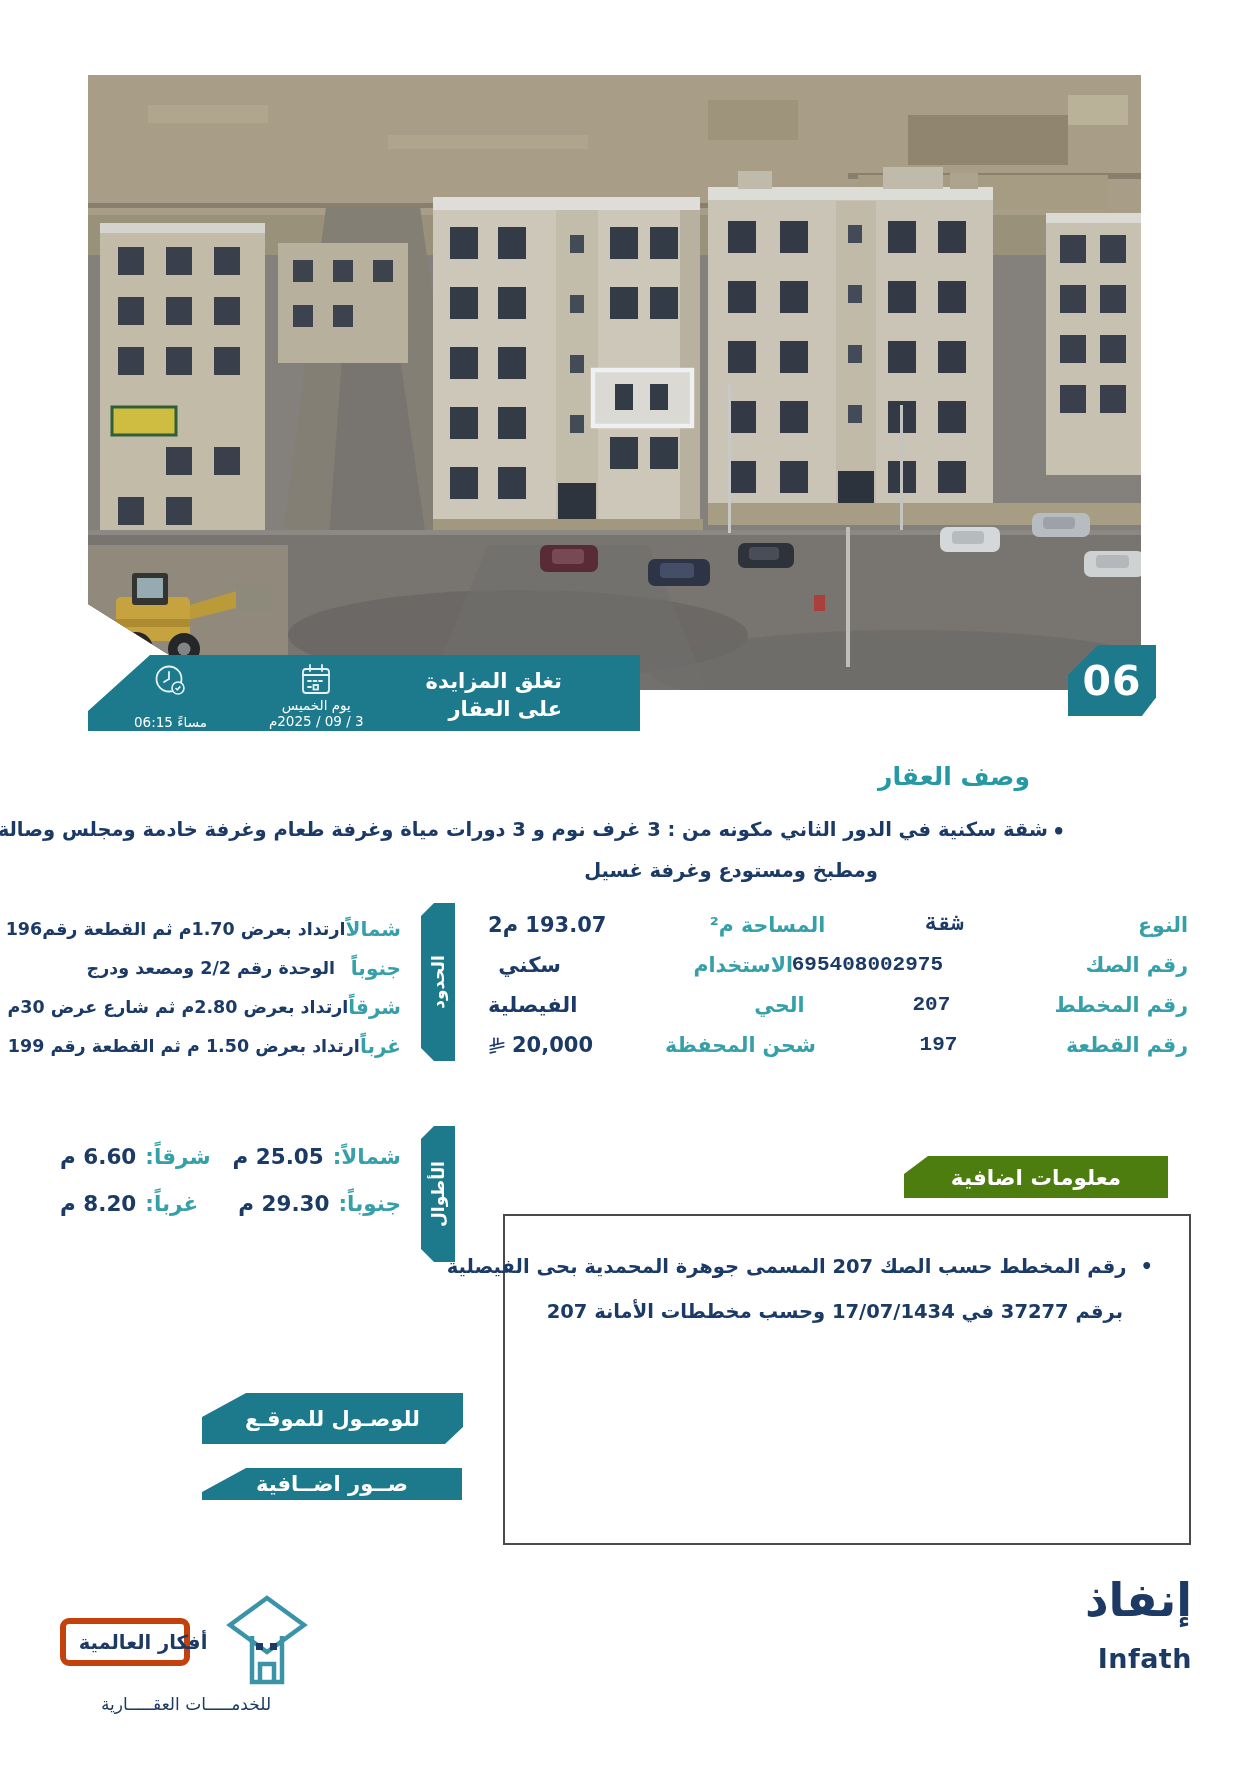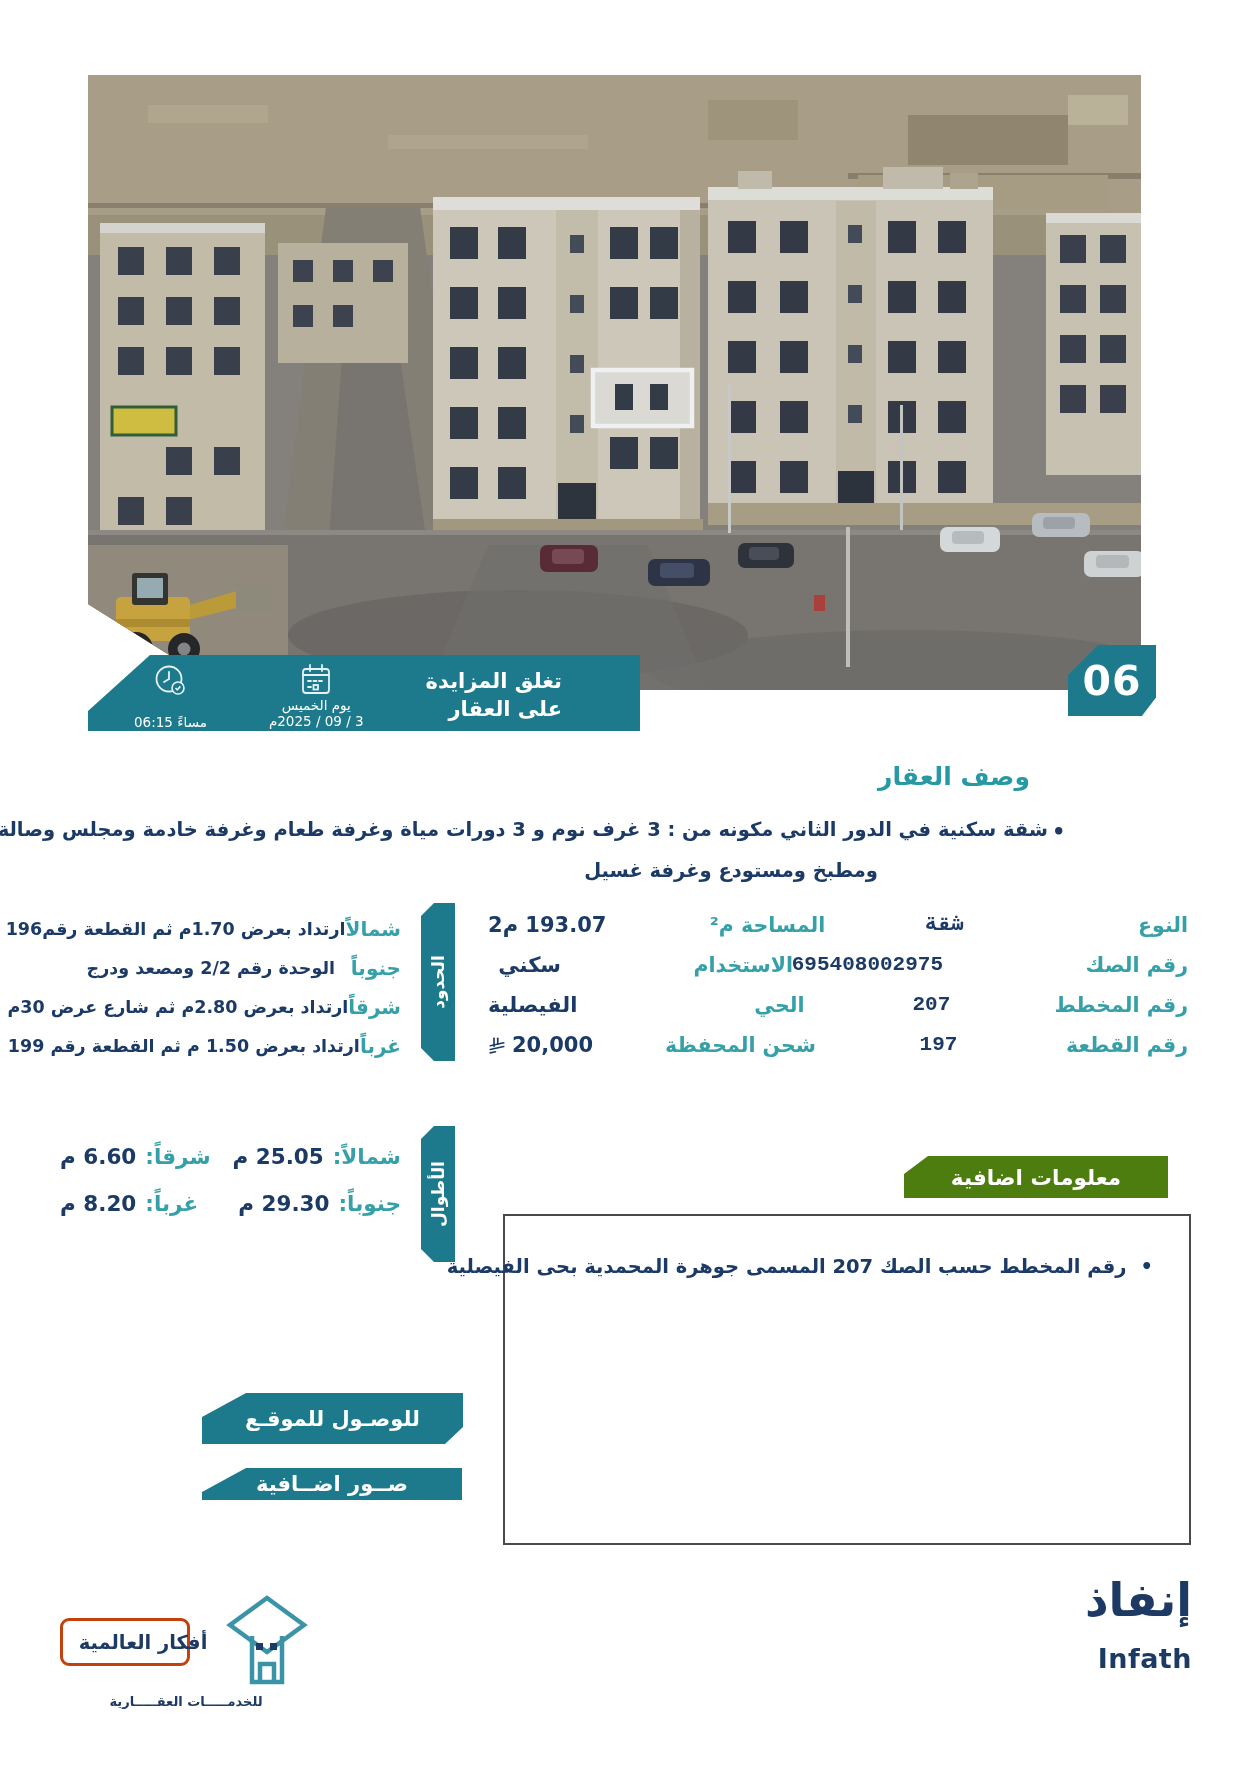--- a/index.html
+++ b/index.html
@@ -105,27 +105,27 @@
   .btn-photos  { left:202px; top:1468px; width:260px; height:32px; }
 
   
   .infath { left:1010px; top:1574px; width:182px; text-align:right; color:#1c3a63; }
   .infath-ar { font-size:46px; font-weight:700; line-height:1.15; }
   .infath-en { font-size:27px; font-weight:700; letter-spacing:0.5px; margin-top:16px; }
 
   .afkar { left:60px; top:1592px; width:252px; height:120px; }
   .afkar-box {
     position:absolute; left:0; top:26px; width:130px; height:48px;
-    border:3px solid #c2410c; border-radius:9px;
+    border:6px solid #c2410c; border-radius:9px;
     display:flex; align-items:center; justify-content:center;
     color:#1c3a63; font-size:19.5px; font-weight:700; white-space:nowrap;padding-left:36px;
   }
   .afkar-logo { position:absolute; left:164px; top:0; }
   .afkar-tagline { position:absolute; left:0; top:102px; width:252px; text-align:center;
-    color:#1c3a63; font-size:13px; font-weight:700; white-space:nowrap; }
+    color:#1c3a63; font-size:17px; font-weight:400; white-space:nowrap; }
 </style>
 </head>
 <body>
 
 <div class="abs photo">
   <svg width="1053" height="615" viewBox="0 0 1053 615">
     <rect width="1053" height="615" fill="#8b8680"></rect>
     <rect width="1053" height="150" fill="#b2a68c"></rect>
     <rect y="140" width="1053" height="40" fill="#a3987e"></rect>
     <rect x="60" y="30" width="120" height="18" fill="#c2b69a" opacity="0.6"></rect>
@@ -416,20 +416,21 @@
 </div>
 <div class="abs side-tab tab-lengths">
   <span>الأطوال</span>
 </div>
 
 <div class="abs info-badge">معلومات اضافية</div>
 <div class="abs info-box">
   <div class="info-line1">
     <span class="bullet">•</span><span>رقم المخطط حسب الصك 207 المسمى جوهرة المحمدية بحى الفيصلية</span>
   </div>
+  <div class="info-line2">برقم 37277 في 17/07/1434 وحسب مخططات الأمانة 207</div>
 </div>
 
 <div class="abs btn btn-location">للوصـول للموقـع</div>
 <div class="abs btn btn-photos">صــور اضــافية</div>
 
 <div class="abs infath">
   <div class="infath-ar">إنفاذ</div>
   <div class="infath-en">Infath</div>
 </div>
 

